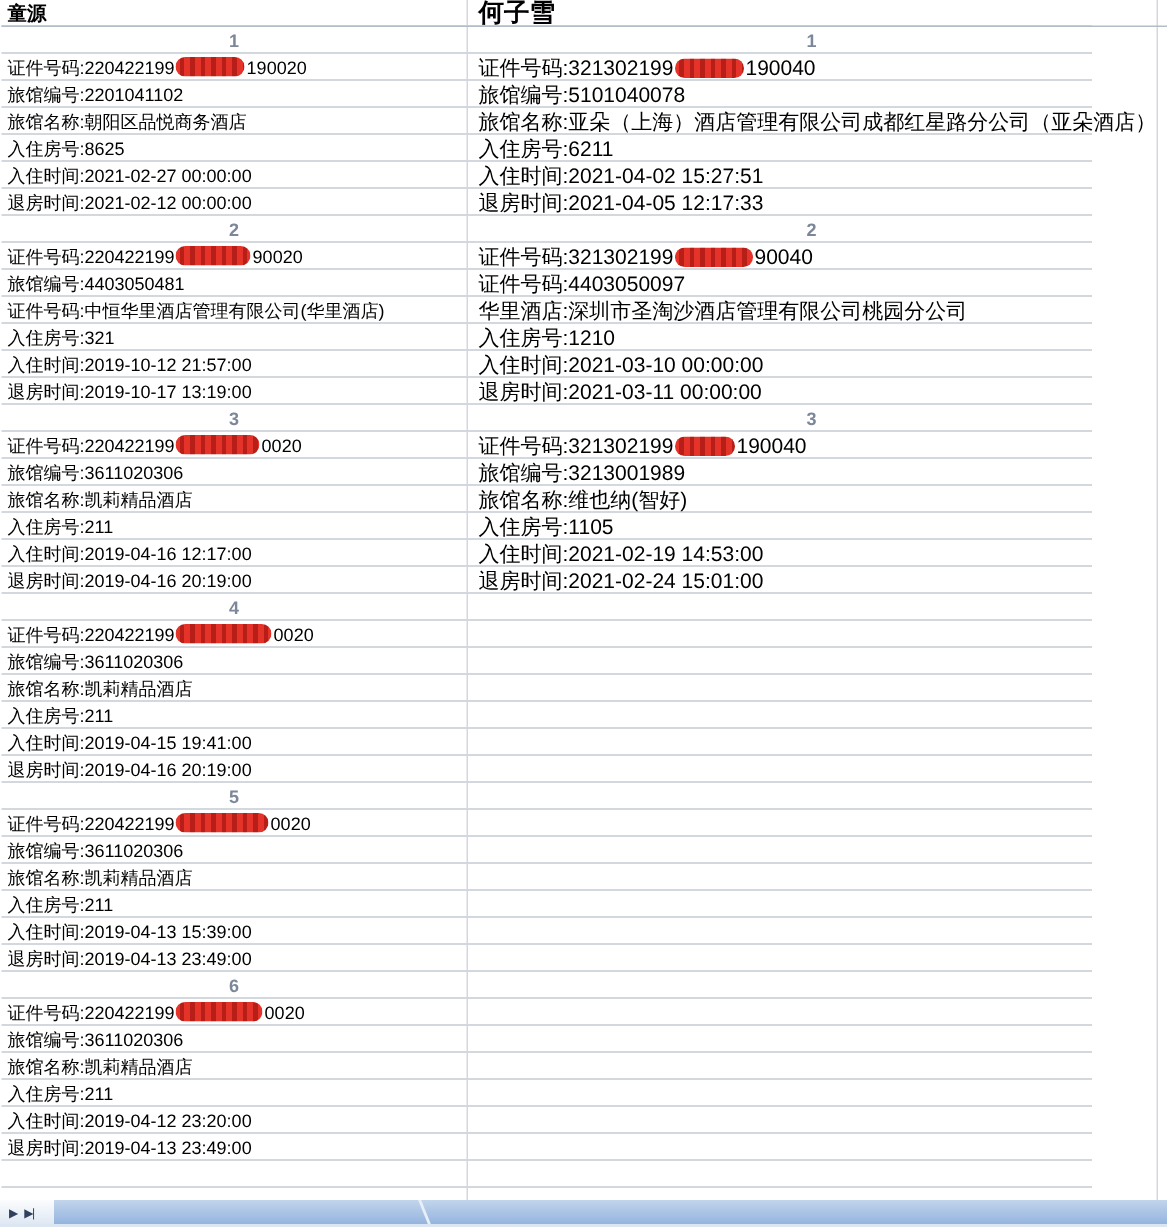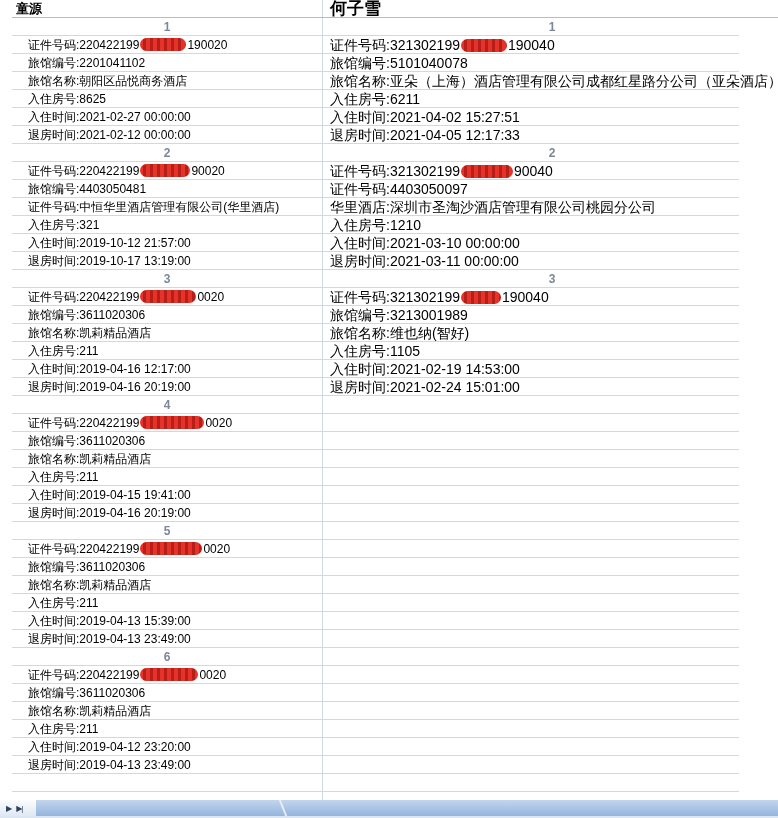--- a/index.html
+++ b/index.html
@@ -4,38 +4,38 @@
 <style>
   html,body{margin:0;padding:0}
   body{
     width:778px;height:818px;position:relative;overflow:hidden;
     background:#ffffff;
     font-family:"Liberation Sans","DejaVu Sans",sans-serif;
     color:#000;
   }
   
   .sheet{
-    position:absolute;left:12px;top:0;width:727px;height:800px;
+    position:absolute;left:1px;top:0;width:727px;height:800px;
     background:repeating-linear-gradient(to bottom,transparent 0 17px,#d3d8de 17px 18px);
     text-decoration:underline;
   }
   .vline{position:absolute;top:0;height:800px;width:1px;background:#d3d8de}
   .vline.col-div{left:310px}
   .vline.right-edge{left:770px}
   .header-underline{position:absolute;left:0;top:17px;width:778px;height:1px;background:#b3bdc9}
   .colheader{position:absolute;top:0;height:18px;line-height:17px;font-weight:bold;white-space:nowrap}
   .colheader.l{left:4px;font-size:13px}
   .colheader.r{left:318px;font-size:17px}
   
   .rec{position:absolute}
   .rec.left-col{left:0;width:310px;font-size:12px}
   .rec.right-col{left:310px;width:460px;font-size:14px}
   .rec .num{height:18px;line-height:18px;text-align:center;color:#7c8799;font-weight:bold;font-size:12px}
   .rec .line{height:18px;line-height:18px;white-space:nowrap}
-  .rec.left-col .line{padding-left:16px}
+  .rec.left-col .line{padding-left:4px}
   .rec.right-col .line{padding-left:8px}
   .redact{
     display:inline-block;height:13px;border-radius:7px;vertical-align:-2px;margin:0 1px;
     background-color:#e5332a;
     background-image:repeating-linear-gradient(90deg,rgba(125,5,0,.45) 3px 6px,rgba(125,5,0,0) 6px 10px);
   }
   
   .tabbar{
     position:absolute;left:0;top:800px;width:778px;height:18px;
     background:linear-gradient(#c2d5ec,#8fb0dc);

